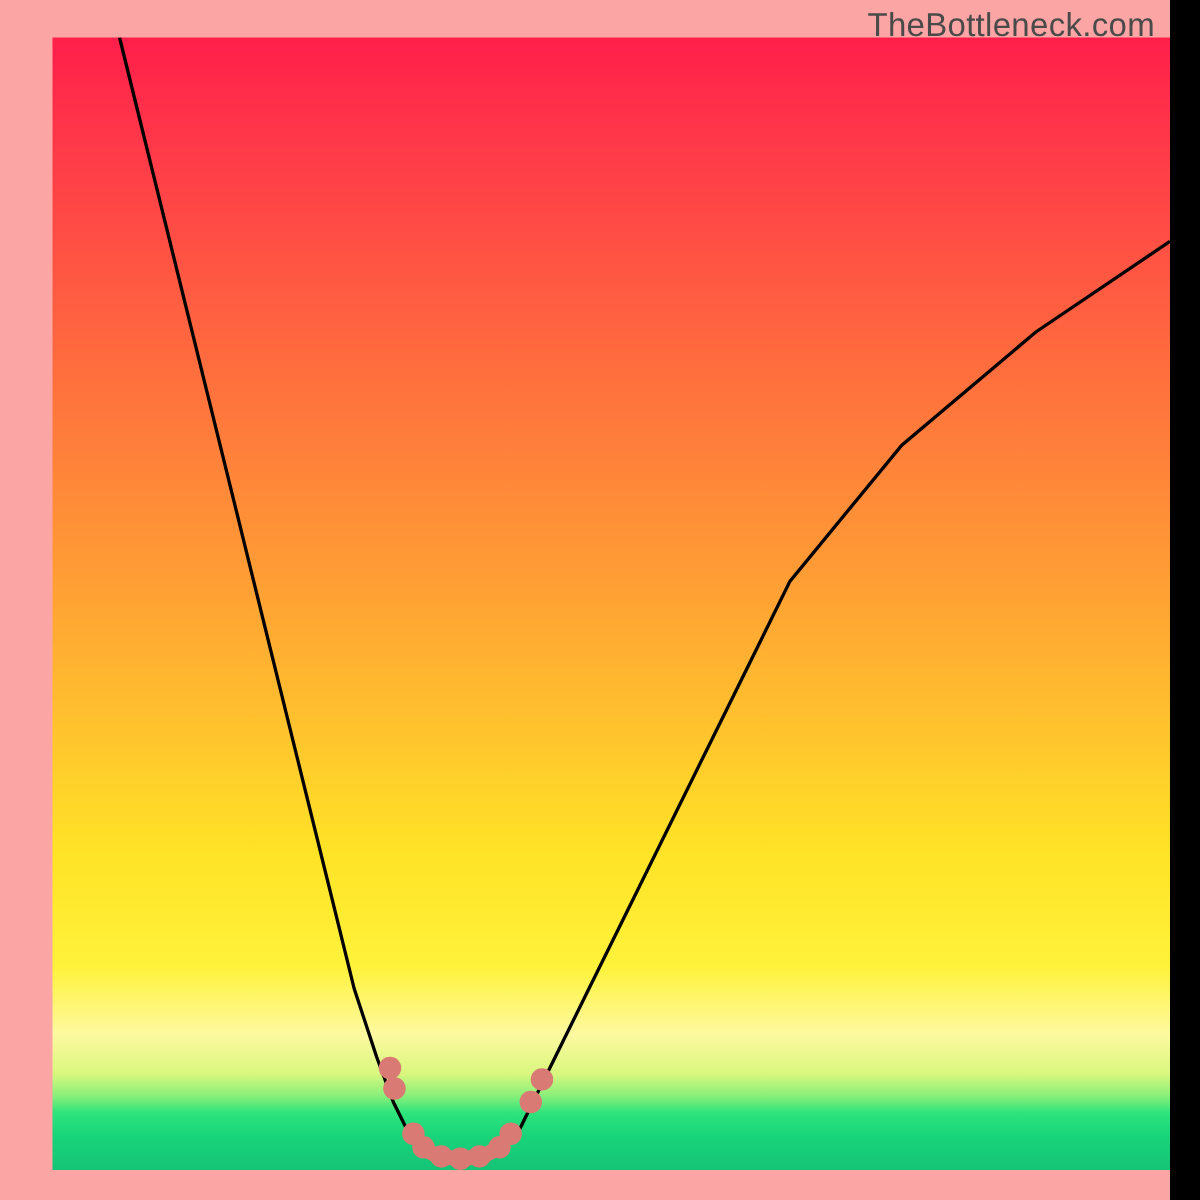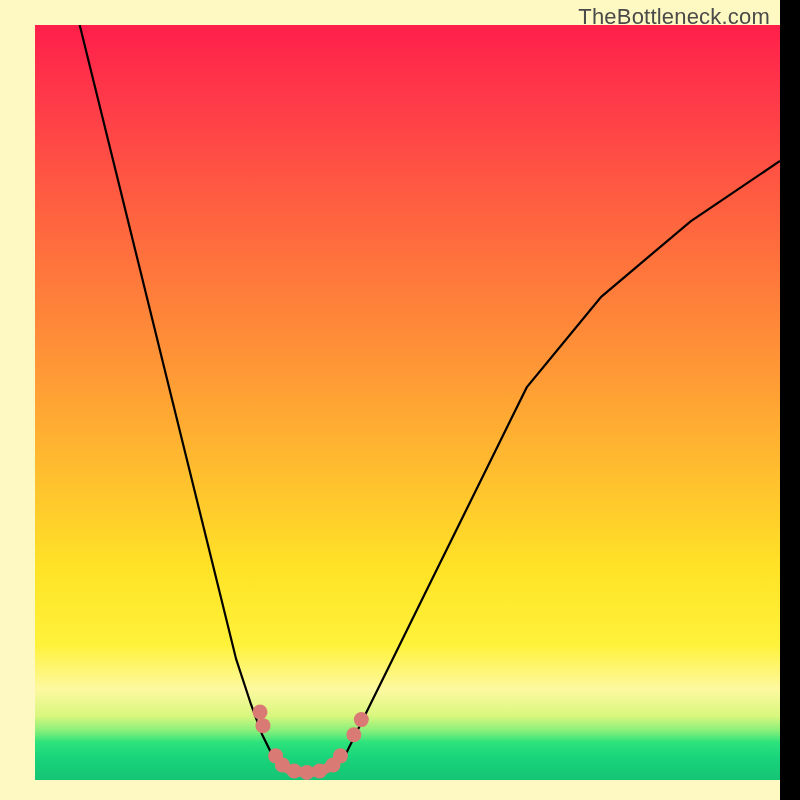--- a/index.html
+++ b/index.html
@@ -8,21 +8,21 @@
     width: 800px;
     height: 800px;
     overflow: hidden;
     background: #000;
     font-family: Arial, Helvetica, sans-serif;
   }
   .stage {
     position: relative;
     width: 780px;
     height: 800px;
-    background: #fef9c3;
+    background: #fca5a5;
   }
   .plot {
     position: absolute;
     left: 35px;
     top: 25px;
     width: 745px;
     height: 755px;
     
     background: linear-gradient(
       to bottom,

